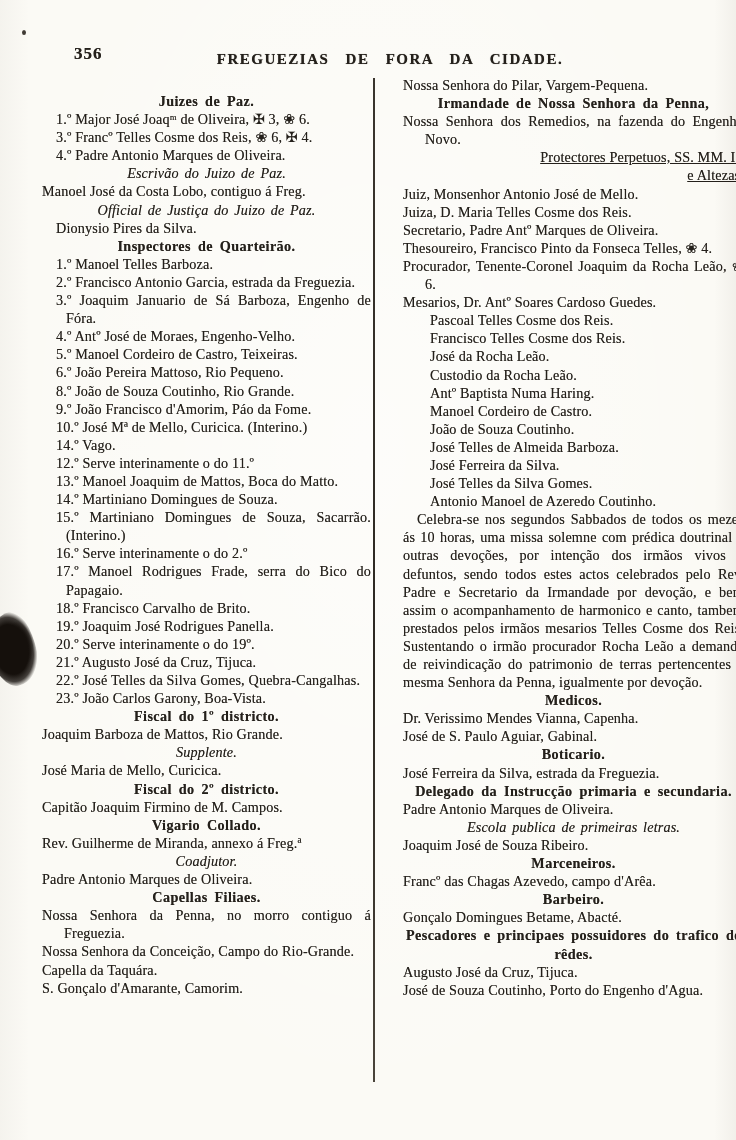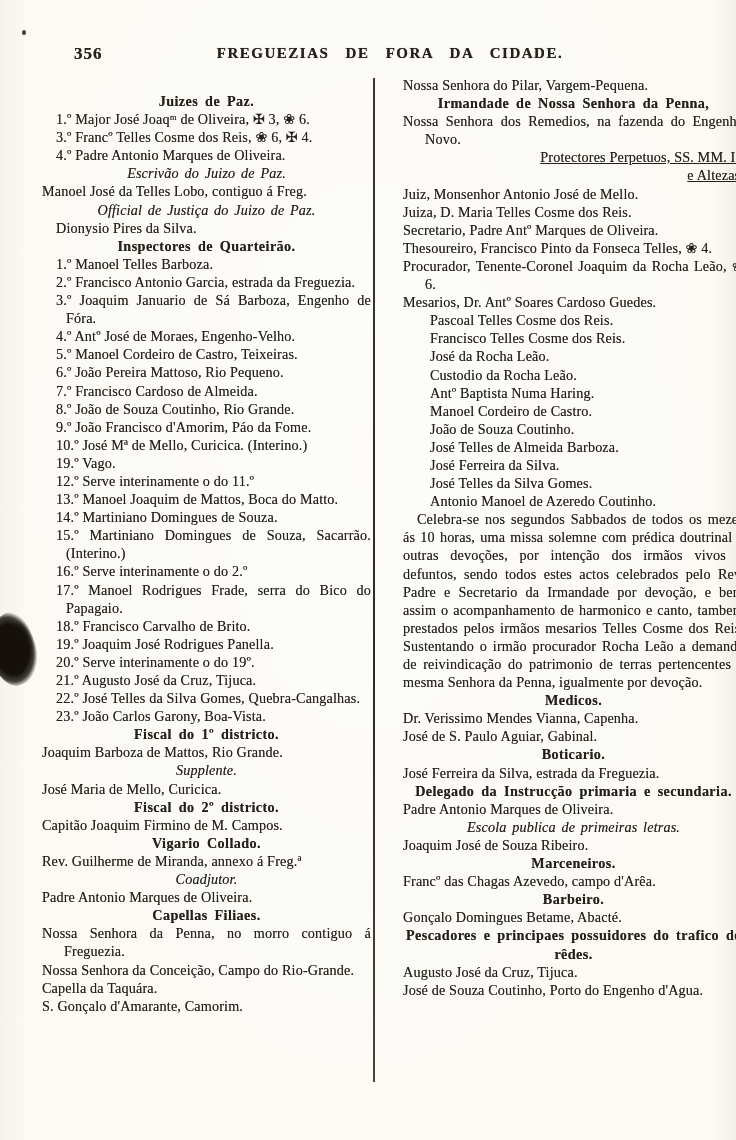--- a/index.html
+++ b/index.html
@@ -14,21 +14,21 @@
     color:#24201b;
     overflow:hidden;
   }
   .page-header{position:absolute;top:44px;left:0;width:736px;height:22px;}
   .page-number{
     position:absolute;left:74px;top:0;
     font-size:17px;font-weight:bold;letter-spacing:1px;
     text-shadow:0 0 0.6px rgba(30,25,20,0.65);
   }
   .page-title{
-    position:absolute;left:150px;width:480px;top:1px;
+    position:absolute;left:150px;width:480px;top:7px;
     text-align:center;font-size:15px;font-weight:bold;
     letter-spacing:1.5px;word-spacing:11px;
     text-shadow:0 0 0.7px rgba(30,25,20,0.7);
     white-space:nowrap;
   }
   .columns{position:absolute;top:76px;left:42px;width:678px;}
   .col{position:absolute;top:0;font-size:14.2px;line-height:18.1px;}
   .col-left{left:0;width:329px;margin-top:16px;}
   .col-right{left:337px;width:341px;margin-left:24px;}
   .divider{
@@ -69,35 +69,34 @@
     <div class="page-title">FREGUEZIAS DE FORA DA CIDADE.</div>
   </div>
 
   <div class="columns">
     <div class="col col-left">
         <div class="line heading">Juizes de Paz.</div>
         <div class="line num">1.º Major José Joaqᵐ de Oliveira, ✠ 3, ❀ 6.</div>
         <div class="line num">3.º Francº Telles Cosme dos Reis, ❀ 6, ✠ 4.</div>
         <div class="line num">4.º Padre Antonio Marques de Oliveira.</div>
         <div class="line italic">Escrivão do Juizo de Paz.</div>
-        <div class="line item">Manoel José da Telles Lobo, contiguo á Freg.</div>
+        <div class="line item">Manoel José da Costa Lobo, contiguo á Freg.</div>
         <div class="line italic">Official de Justiça do Juizo de Paz.</div>
         <div class="line num">Dionysio Pires da Silva.</div>
         <div class="line heading">Inspectores de Quarteirão.</div>
         <div class="line num">1.º Manoel Telles Barboza.</div>
         <div class="line num">2.º Francisco Antonio Garcia, estrada da Freguezia.</div>
         <div class="line num">3.º Joaquim Januario de Sá Barboza, Engenho de Fóra.</div>
         <div class="line num">4.º Antº José de Moraes, Engenho-Velho.</div>
         <div class="line num">5.º Manoel Cordeiro de Castro, Teixeiras.</div>
         <div class="line num">6.º João Pereira Mattoso, Rio Pequeno.</div>
-        <div class="line num">7.º Francisco Cardoso de Almeida.</div>
         <div class="line num">8.º João de Souza Coutinho, Rio Grande.</div>
         <div class="line num">9.º João Francisco d'Amorim, Páo da Fome.</div>
         <div class="line num">10.º José Mª de Mello, Curicica. (Interino.)</div>
-        <div class="line num">19.º Vago.</div>
+        <div class="line num">14.º Vago.</div>
         <div class="line num">12.º Serve interinamente o do 11.º</div>
         <div class="line num">13.º Manoel Joaquim de Mattos, Boca do Matto.</div>
         <div class="line num">14.º Martiniano Domingues de Souza.</div>
         <div class="line num">15.º Martiniano Domingues de Souza, Sacarrão. (Interino.)</div>
         <div class="line num">16.º Serve interinamente o do 2.º</div>
         <div class="line num">17.º Manoel Rodrigues Frade, serra do Bico do Papagaio.</div>
         <div class="line num">18.º Francisco Carvalho de Brito.</div>
         <div class="line num">19.º Joaquim José Rodrigues Panella.</div>
         <div class="line num">20.º Serve interinamente o do 19º.</div>
         <div class="line num">21.º Augusto José da Cruz, Tijuca.</div>

